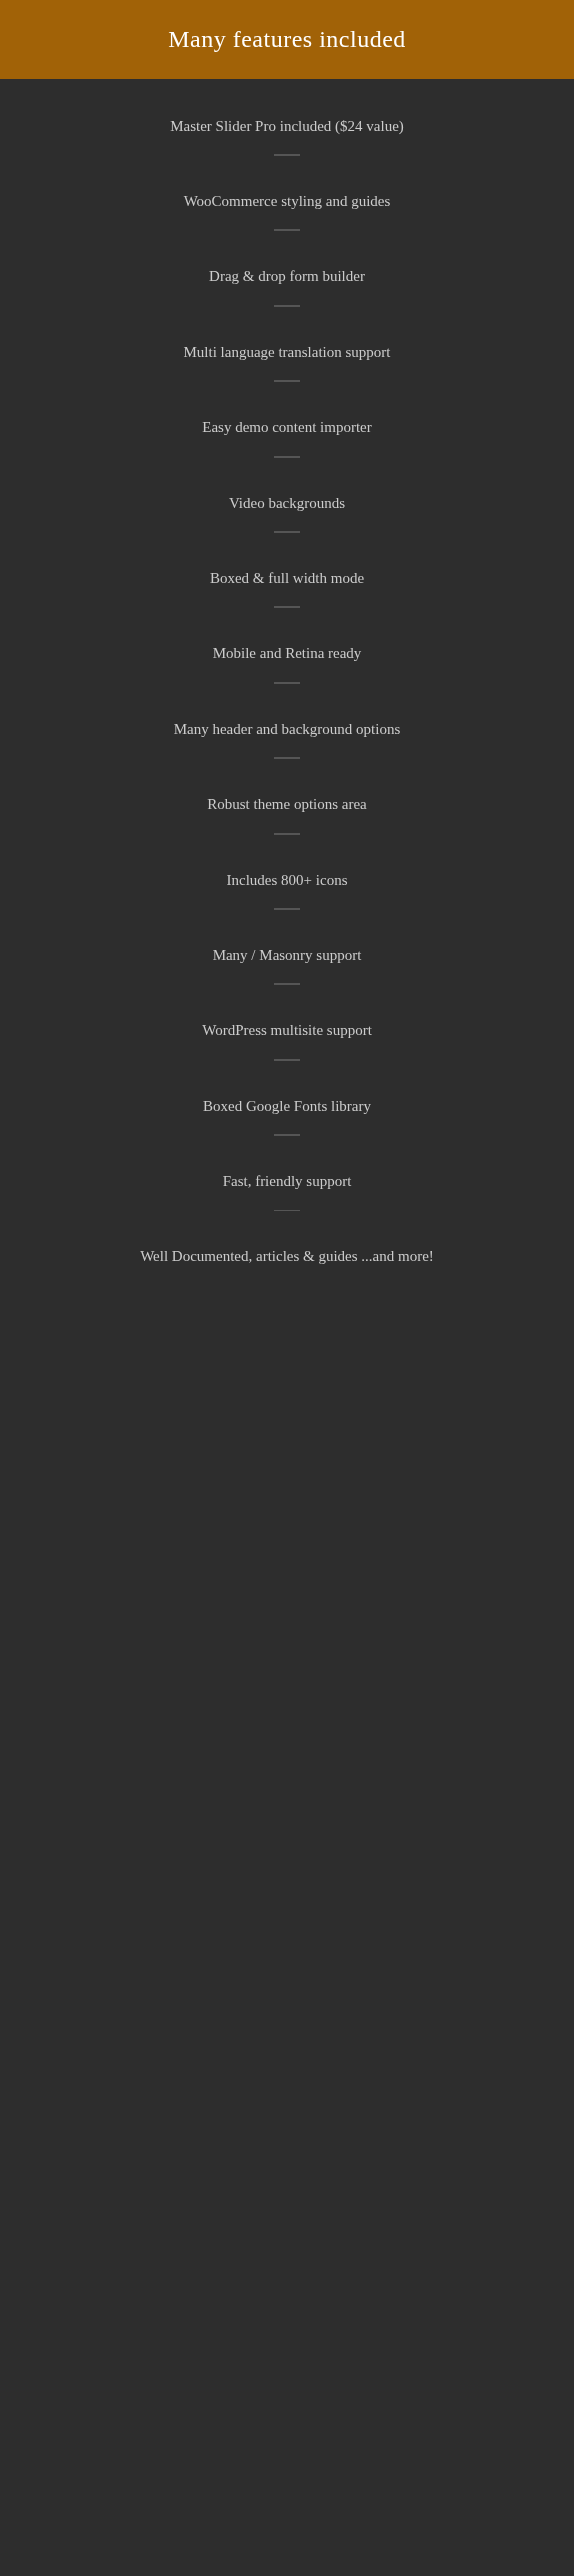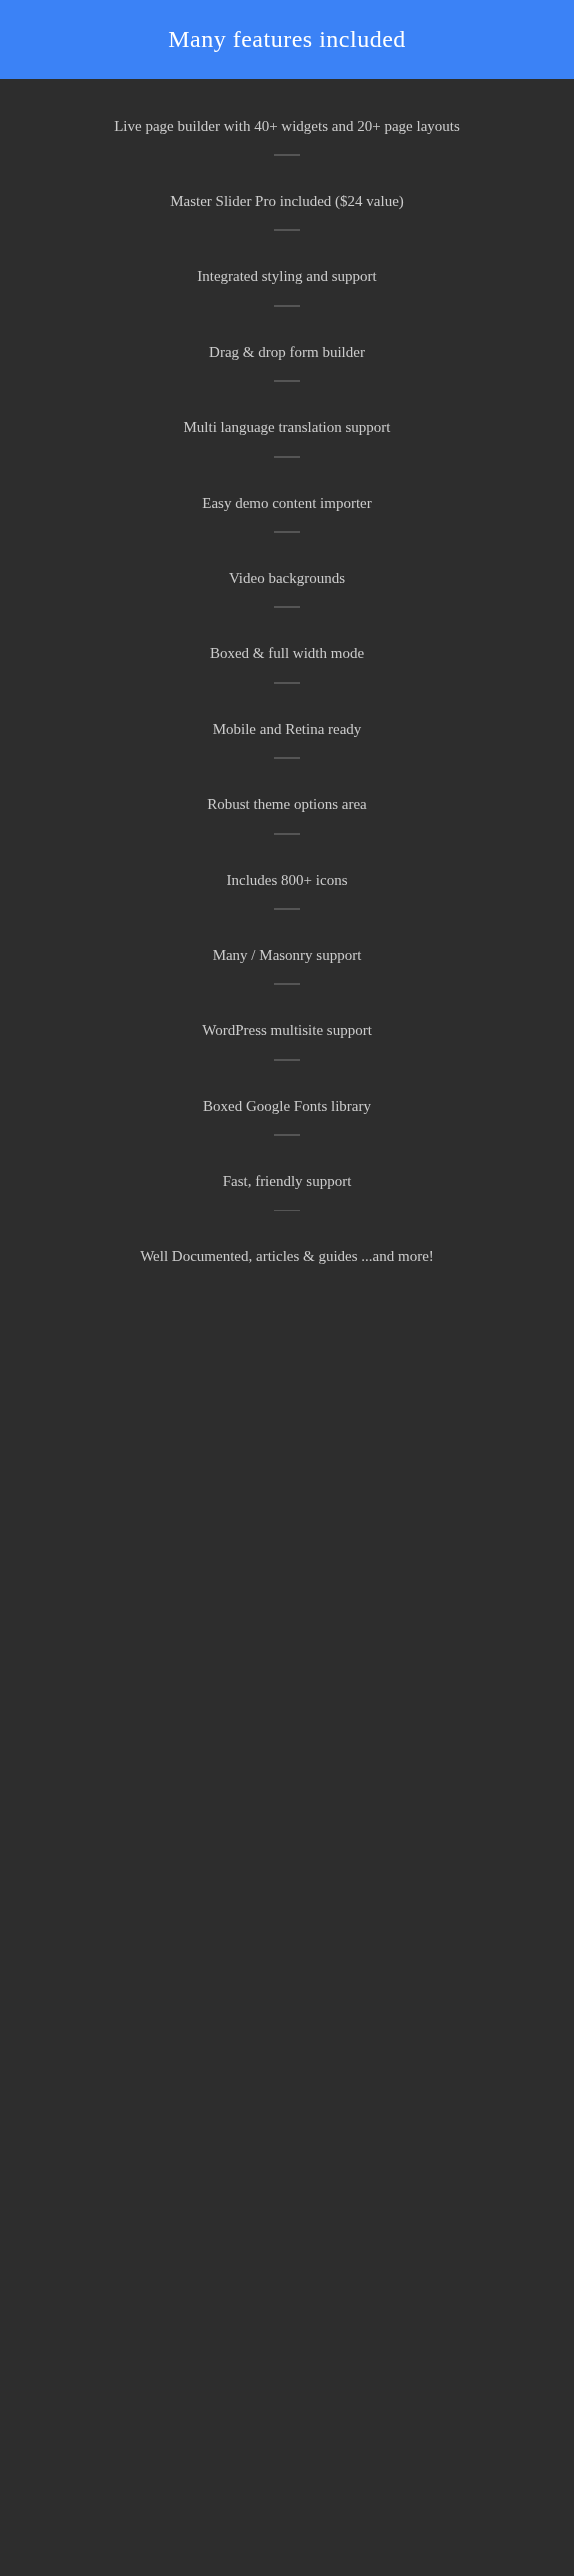--- a/index.html
+++ b/index.html
@@ -8,21 +8,21 @@
       box-sizing: border-box;
     }
 
     body {
       width: 574px;
       background-color: #2d2d2d;
       font-family: Georgia, 'Times New Roman', serif;
     }
 
     .header {
-      background-color: #3b82f6;
+      background-color: #a16207;
       padding: 26px 18.6px;
       text-align: center;
     }
 
     .header h1 {
       color: #ffffff;
       font-size: 24px;
       font-weight: normal;
       letter-spacing: 0.5px;
     }
@@ -60,30 +60,26 @@
   </style>
 </head>
 <body>
 
 <div>
   <div class="header">
     <h1>Many features included</h1>
   </div>
 
   <div class="features-list" id="features-container">
-  <div class="feature-item">
-        <span class="feature-text">Live page builder with 40+ widgets and 20+ page layouts</span>
-        <div class="divider"></div>
-      </div>
       <div class="feature-item">
         <span class="feature-text">Master Slider Pro included ($24 value)</span>
         <div class="divider"></div>
       </div>
       <div class="feature-item">
-        <span class="feature-text">Integrated styling and support</span>
+        <span class="feature-text">WooCommerce styling and guides</span>
         <div class="divider"></div>
       </div>
       <div class="feature-item">
         <span class="feature-text">Drag &amp; drop form builder</span>
         <div class="divider"></div>
       </div>
       <div class="feature-item">
         <span class="feature-text">Multi language translation support</span>
         <div class="divider"></div>
       </div>
@@ -94,20 +90,24 @@
       <div class="feature-item">
         <span class="feature-text">Video backgrounds</span>
         <div class="divider"></div>
       </div>
       <div class="feature-item">
         <span class="feature-text">Boxed &amp; full width mode</span>
         <div class="divider"></div>
       </div>
       <div class="feature-item">
         <span class="feature-text">Mobile and Retina ready</span>
+        <div class="divider"></div>
+      </div>
+      <div class="feature-item">
+        <span class="feature-text">Many header and background options</span>
         <div class="divider"></div>
       </div>
       <div class="feature-item">
         <span class="feature-text">Robust theme options area</span>
         <div class="divider"></div>
       </div>
       <div class="feature-item">
         <span class="feature-text">Includes 800+ icons</span>
         <div class="divider"></div>
       </div>

